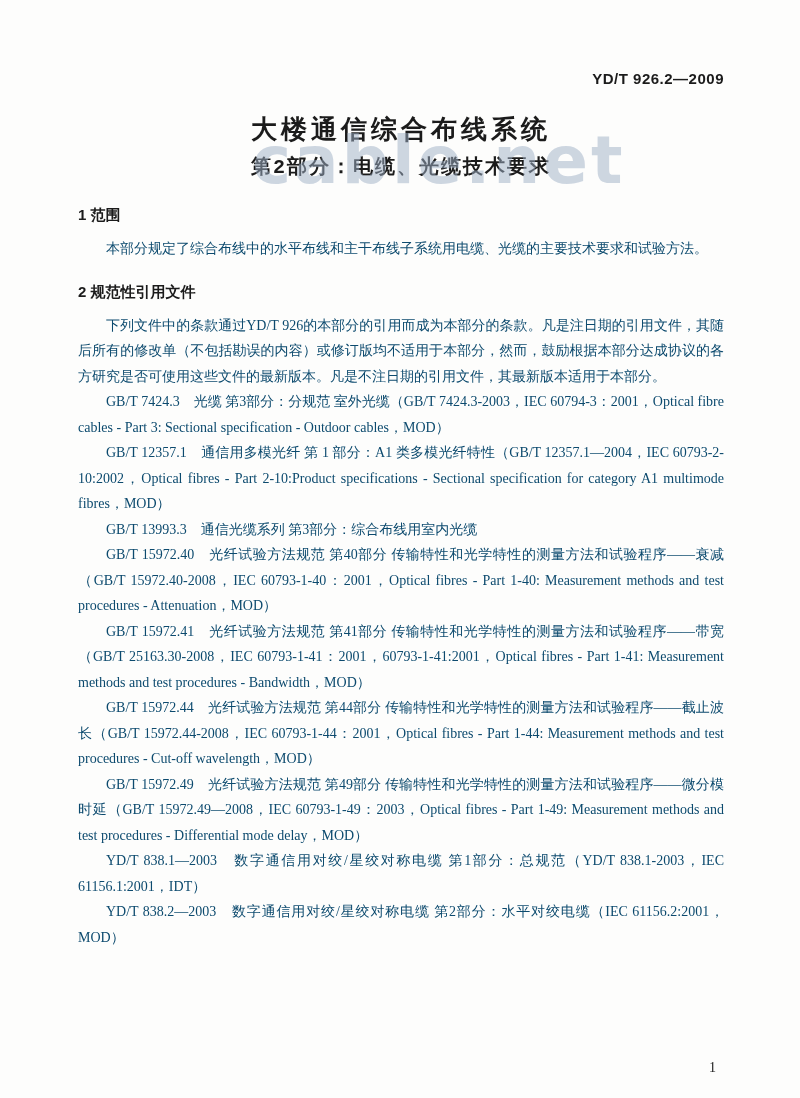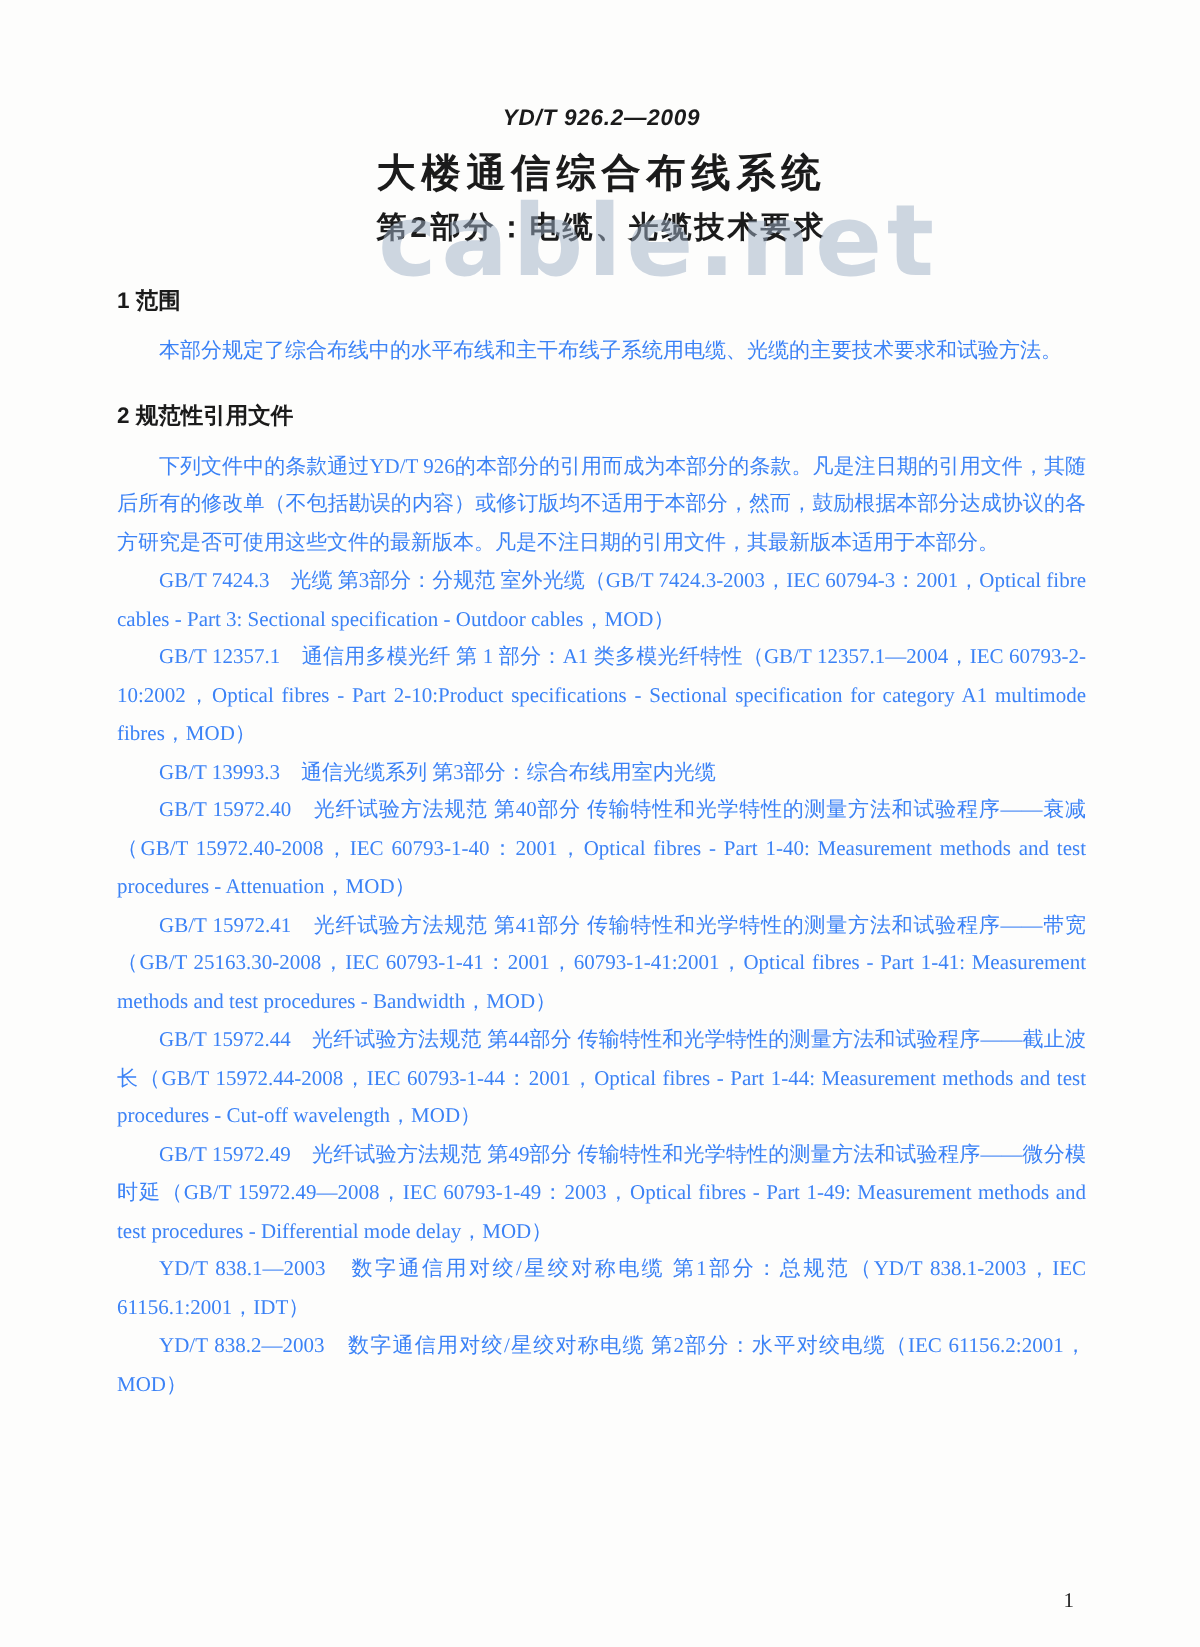--- a/index.html
+++ b/index.html
@@ -24,27 +24,26 @@
     font-family: "DejaVu Sans", sans-serif;
     font-weight: bold;
     font-size: 66px;
     letter-spacing: 3px;
     color: #9fb0c6;
     opacity: 0.5;
     z-index: 2;
     pointer-events: none;
   }
   .doc-number {
-    text-align: center;
+    text-align: right;
     font-size: 15px;
     font-weight: bold;
     font-family: "Liberation Sans", "DejaVu Sans", sans-serif;
     letter-spacing: 0.5px;
-    margin-bottom: 14px;
-    font-style: italic;
+    margin-bottom: 28px;
   }
   .title-line1 {
     text-align: center;
     font-size: 26px;
     font-weight: bold;
     font-family: Liberation Mono, monospace;
     letter-spacing: 4px;
     line-height: 32px;
     margin-top: 8px;
   }
@@ -63,21 +62,21 @@
     font-family: "Liberation Sans", "DejaVu Sans", sans-serif;
     margin-top: 20px;
     margin-bottom: 11px;
     line-height: 20px;
   }
   p.body {
     font-size: 14px;
     line-height: 25.5px;
     text-indent: 2em;
     text-align: justify;
-    color: #3b82f6;
+    color: #0c4a6e;
   }
   .content { position: relative; z-index: 1; }
   .page-number {
     position: absolute;
     right: 84px;
     bottom: 22px;
     font-size: 14px;
     color: #222;
   }
 </style>

